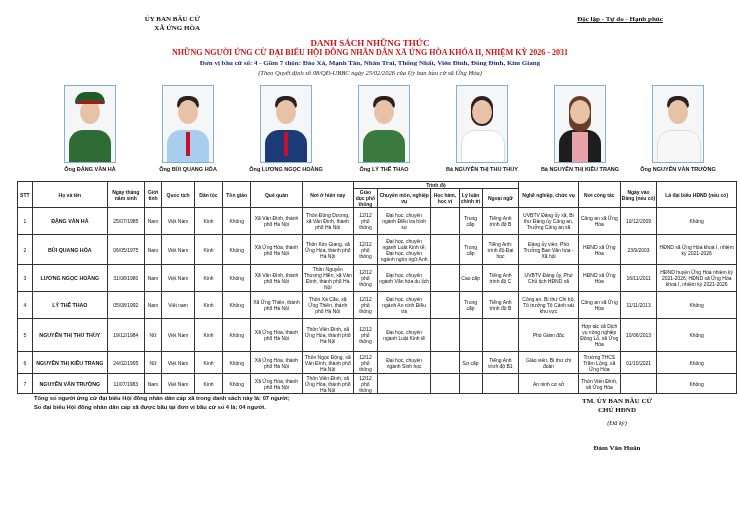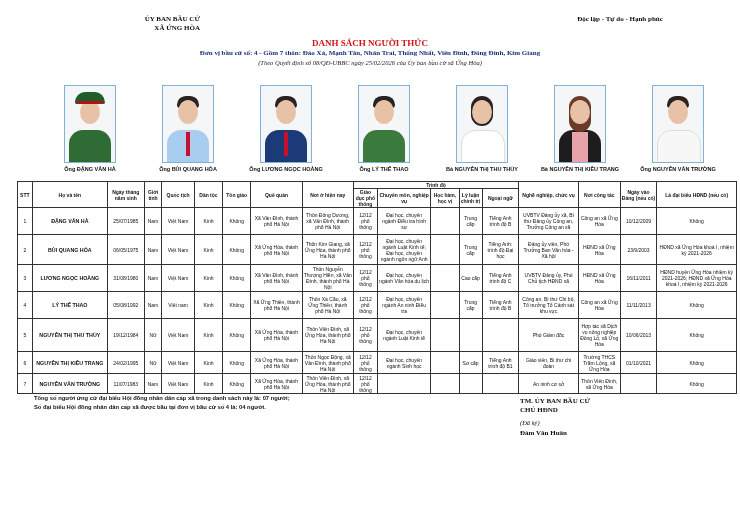--- a/index.html
+++ b/index.html
@@ -1,59 +1,60 @@
 <!DOCTYPE html>
 <html><head>
 <meta charset="utf-8">
 <style>
   html, body { margin:0; padding:0; background:#ffffff; }
   body { width:740px; height:523px; position:relative; overflow:hidden; font-family:"Liberation Sans", sans-serif; color:#111; }
   .serif { font-family:"Liberation Serif", serif; }
   .hdr-left { position:absolute; left:80px; top:15px; width:120px; text-align:right; font-size:7px; font-weight:bold; line-height:9px; }
   .hdr-left .u { }
   .hdr-right { position:absolute; left:500px; top:15px; width:240px; text-align:center; font-size:7px; font-weight:bold; line-height:9px; }
-  .hdr-right .u { }
+  .hdr-right .u { text-decoration:underline; }
   .titles { position:absolute; left:120px; top:38px; width:500px; text-align:center; }
   .t1 { color:#d0141a; font-weight:bold; font-size:9px; line-height:10px; }
   .t2 { color:#d0141a; font-weight:bold; font-size:8px; line-height:10px; }
   .t3 { color:#1a2f7a; font-weight:bold; font-size:7px; line-height:10px;text-align:center; }
   .t4 { font-style:italic; font-size:6.5px; line-height:9px; color:#222; }
   .photos { position:absolute; left:40px; top:85px; width:670px; height:90px; }
   .card { position:absolute; top:0; width:100px; text-align:center; }
   .photo { margin:0 auto; width:50px; height:76px; border:1px solid #7fb2d6; background:#f4f6f8; position:relative; overflow:hidden; }
   .photo .head { position:absolute; left:15px; top:14px; width:20px; height:24px; border-radius:50%; background:#e8c2a6; }
   .photo .hair { position:absolute; left:14px; top:10px; width:22px; height:12px; border-radius:11px 11px 4px 4px; background:#2a2220; }
   .photo .body { position:absolute; left:4px; top:44px; width:42px; height:34px; border-radius:14px 14px 0 0; }
   .photo .tie { position:absolute; left:23px; top:46px; width:4px; height:24px; background:#c8102e; }
   .photo .cap { position:absolute; left:10px; top:6px; width:30px; height:12px; border-radius:15px 15px 2px 2px; background:#1f5e2a; }
   .photo .capband { position:absolute; left:12px; top:15px; width:26px; height:3px; background:#b01515; }
   .cap-label { font-size:5.5px; font-weight:bold; margin-top:3px; white-space:nowrap; }
   table.main { position:absolute; left:17px; top:181px; width:720px; border-collapse:collapse; font-size:5px; table-layout:fixed; }
   table.main th, table.main td { border:0.8px solid #333; text-align:center; vertical-align:middle; padding:0 1px; line-height:6px; }
   table.main th { font-weight:bold; font-size:5px; }
   table.main td.name { font-weight:bold; font-size:5.3px; }
   .foot { position:absolute; left:34px; top:394px; font-size:5.8px; font-weight:bold; line-height:8.5px; }
-  .sign { position:absolute; left:520px; top:397px; width:170px; text-align:left; font-size:7px; line-height:9px; }
+  .sign { position:absolute; left:532px; top:397px; width:170px; text-align:center; font-size:7px; line-height:9px; }
   .sign .b { font-weight:bold; }
   .sign .i { font-style:italic; font-size:6.5px; margin-top:3px; }
-  .sign .n { font-weight:bold; margin-top:2px; }
+  .sign .n { font-weight:bold; margin-top:17px; }
 </style>
 </head>
 <body>
 
 <div class="hdr-left serif">
   <div>ỦY BAN BẦU CỬ</div>
   <div class="u">XÃ ỨNG HÒA</div>
 </div>
 <div class="hdr-right serif">
   <div class="u">Độc lập - Tự do - Hạnh phúc</div>
 </div>
 
 <div class="titles serif">
-  <div class="t1">DANH SÁCH NGƯỜI THỨC</div>
+  <div class="t1">DANH SÁCH NHỮNG THỨC</div>
+  <div class="t2">NHỮNG NGƯỜI ỨNG CỬ ĐẠI BIỂU HỘI ĐỒNG NHÂN DÂN XÃ ỨNG HÒA KHÓA II, NHIỆM KỲ 2026 - 2031</div>
   <div class="t3">Đơn vị bầu cử số: 4 - Gồm 7 thôn: Đào Xá, Mạnh Tân, Nhân Trai, Thống Nhất, Viên Đình, Đông Đình, Kim Giang</div>
   <div class="t4">(Theo Quyết định số 08/QĐ-UBBC ngày 25/02/2026 của Ủy ban bầu cử xã Ứng Hòa)</div>
 </div>
 
 <div class="photos">
   <div class="card" style="left:0px">
     <div class="photo">
       <div class="body" style="background:#2f6b34"></div>
       <div class="head"></div>
         <div class="cap"></div>

